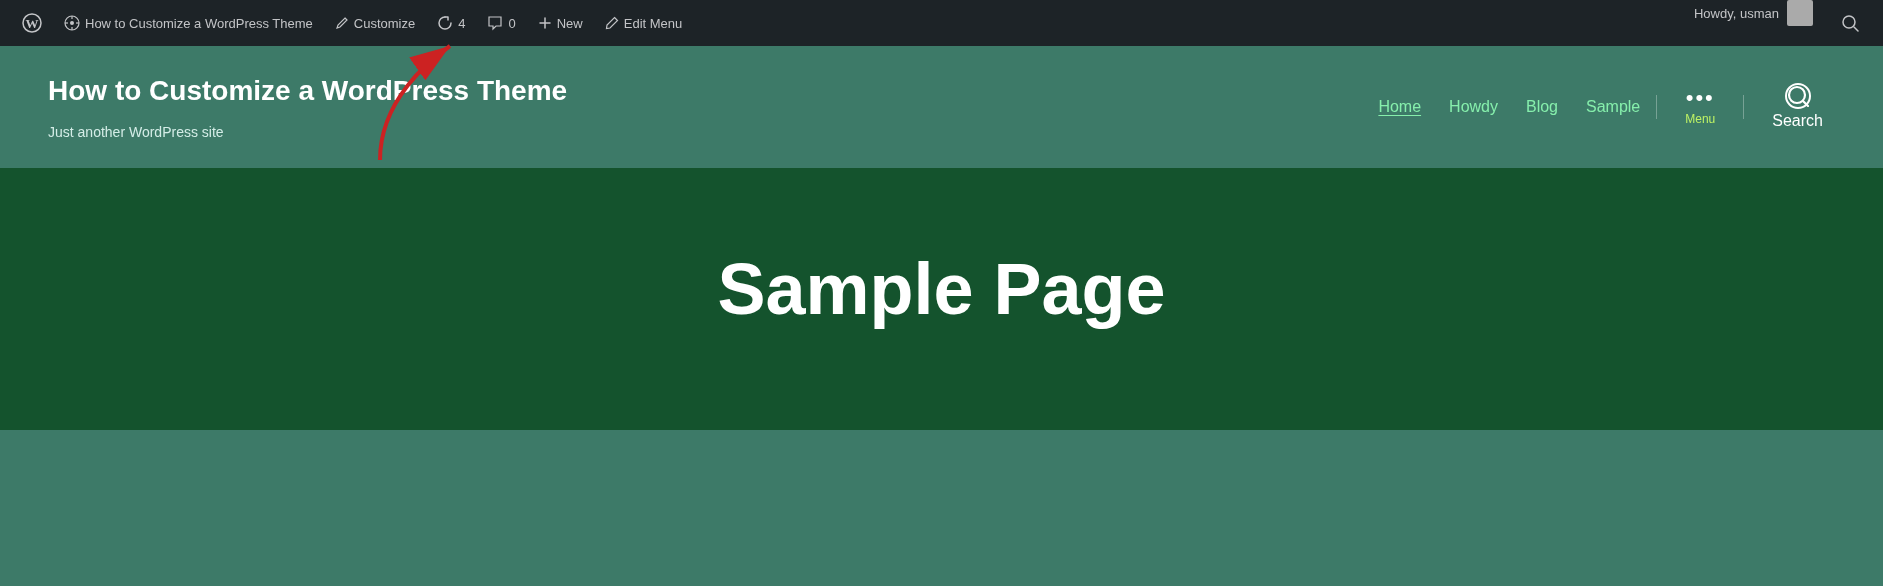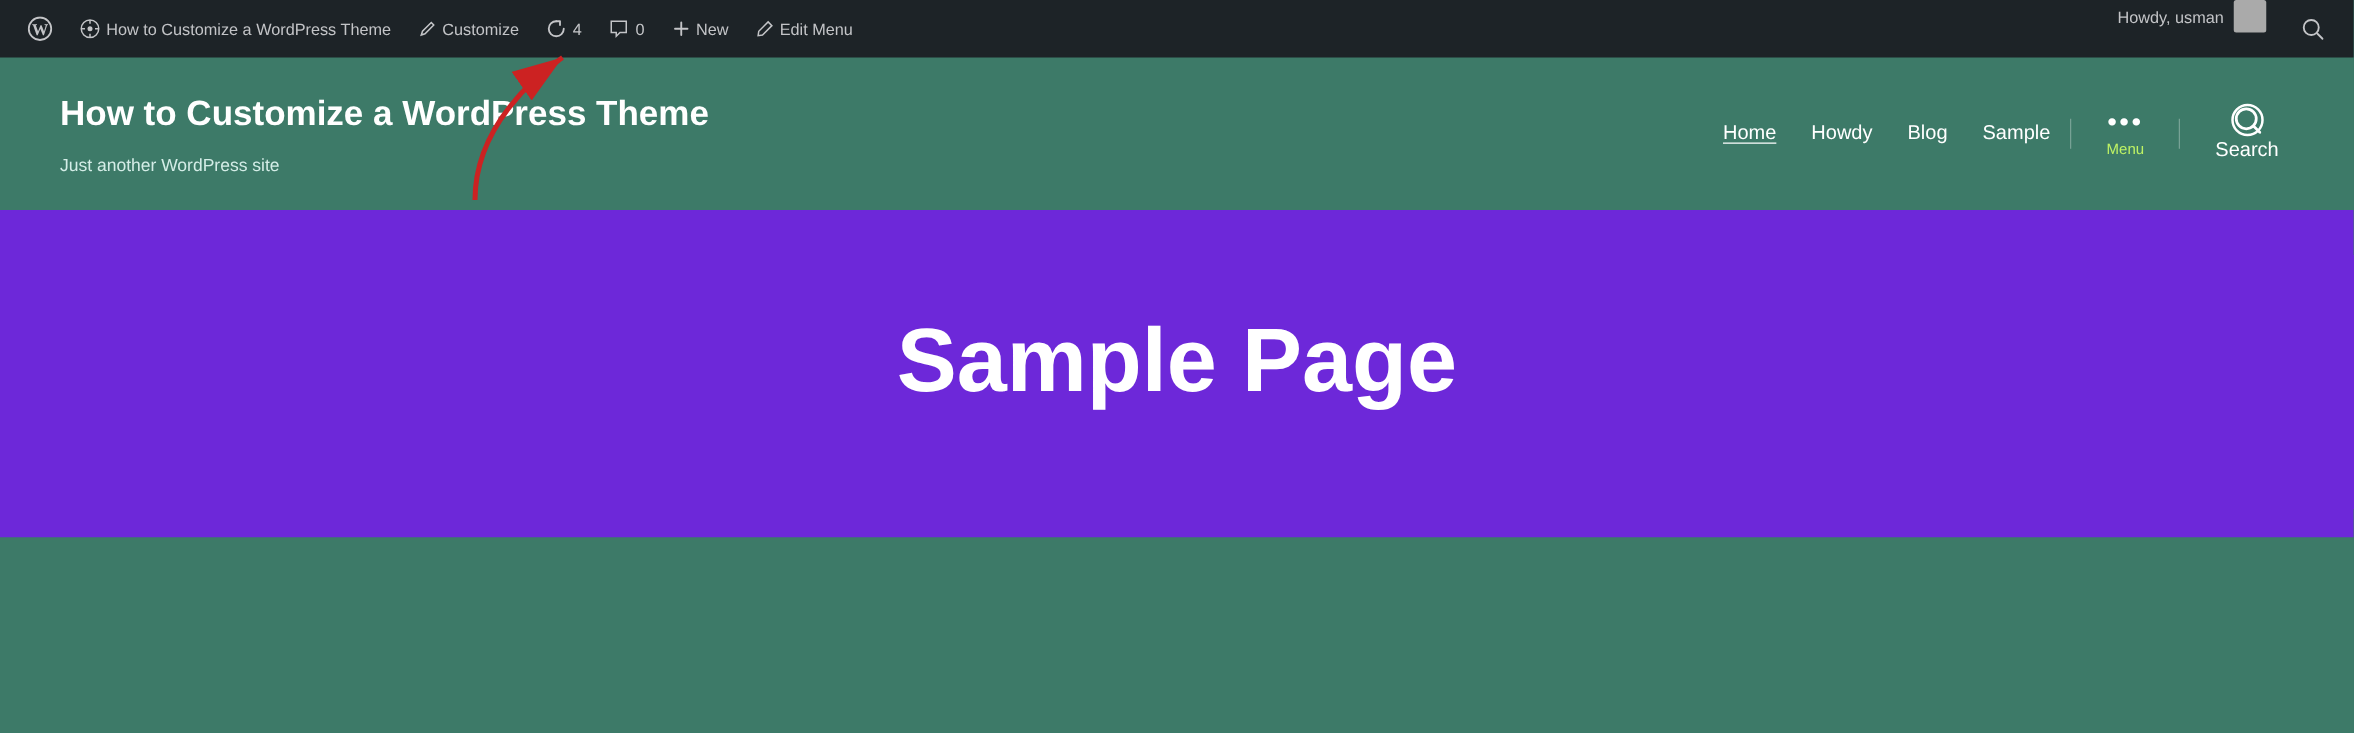--- a/index.html
+++ b/index.html
@@ -104,21 +104,21 @@
       align-items: center;
       gap: 0;
     }
     .nav-links {
       display: flex;
       align-items: center;
       gap: 28px;
       list-style: none;
     }
     .nav-links li a {
-      color: #ffffff;
+      color: #86efac;
       text-decoration: none;
       font-size: 16px;
       font-weight: 400;
     }
     .nav-links li a.active {
       text-decoration: underline;
       text-underline-offset: 3px;
     }
     .nav-divider {
       width: 1px;
@@ -163,21 +163,21 @@
       align-items: center;
       justify-content: center;
     }
     .nav-search-label {
       font-size: 16px;
       color: #fff;
     }
 
     
     .hero-section {
-      background: #6d28d9;
+      background: #14532d;
       display: flex;
       align-items: center;
       justify-content: center;
       padding: 80px 48px 100px;
     }
     .hero-title {
       color: #fff;
       font-size: 72px;
       font-weight: 800;
       text-align: center;

